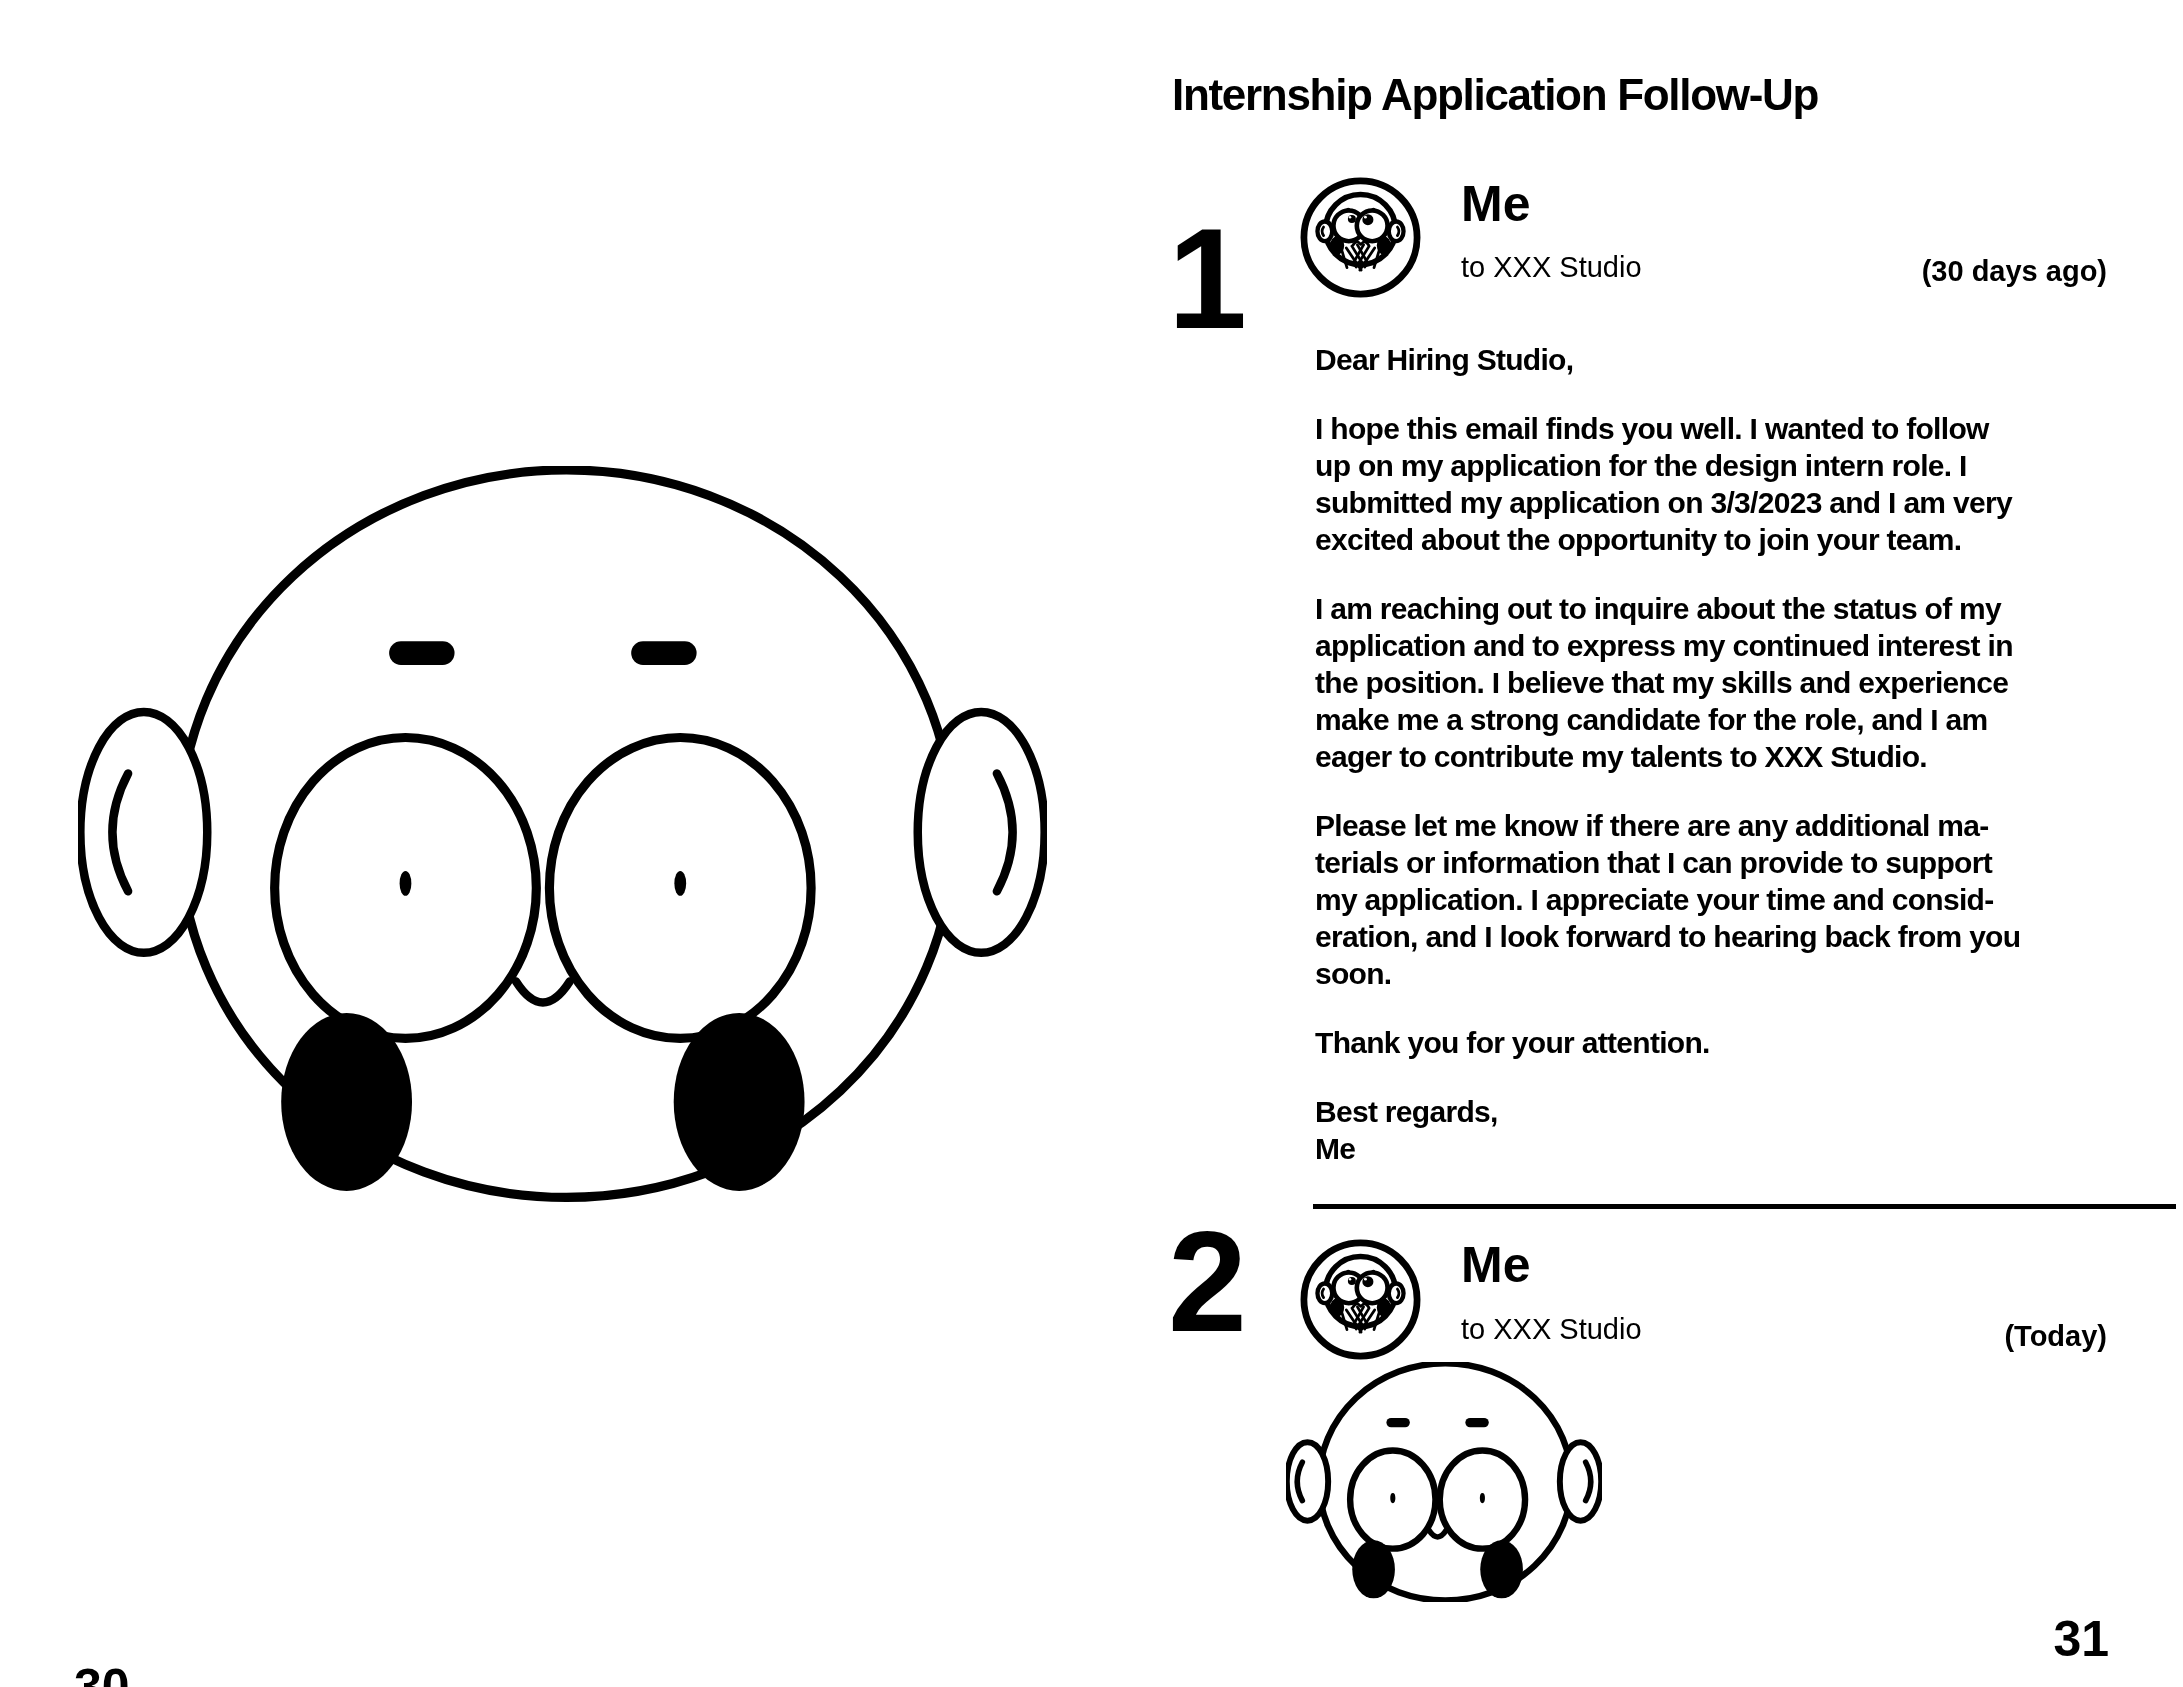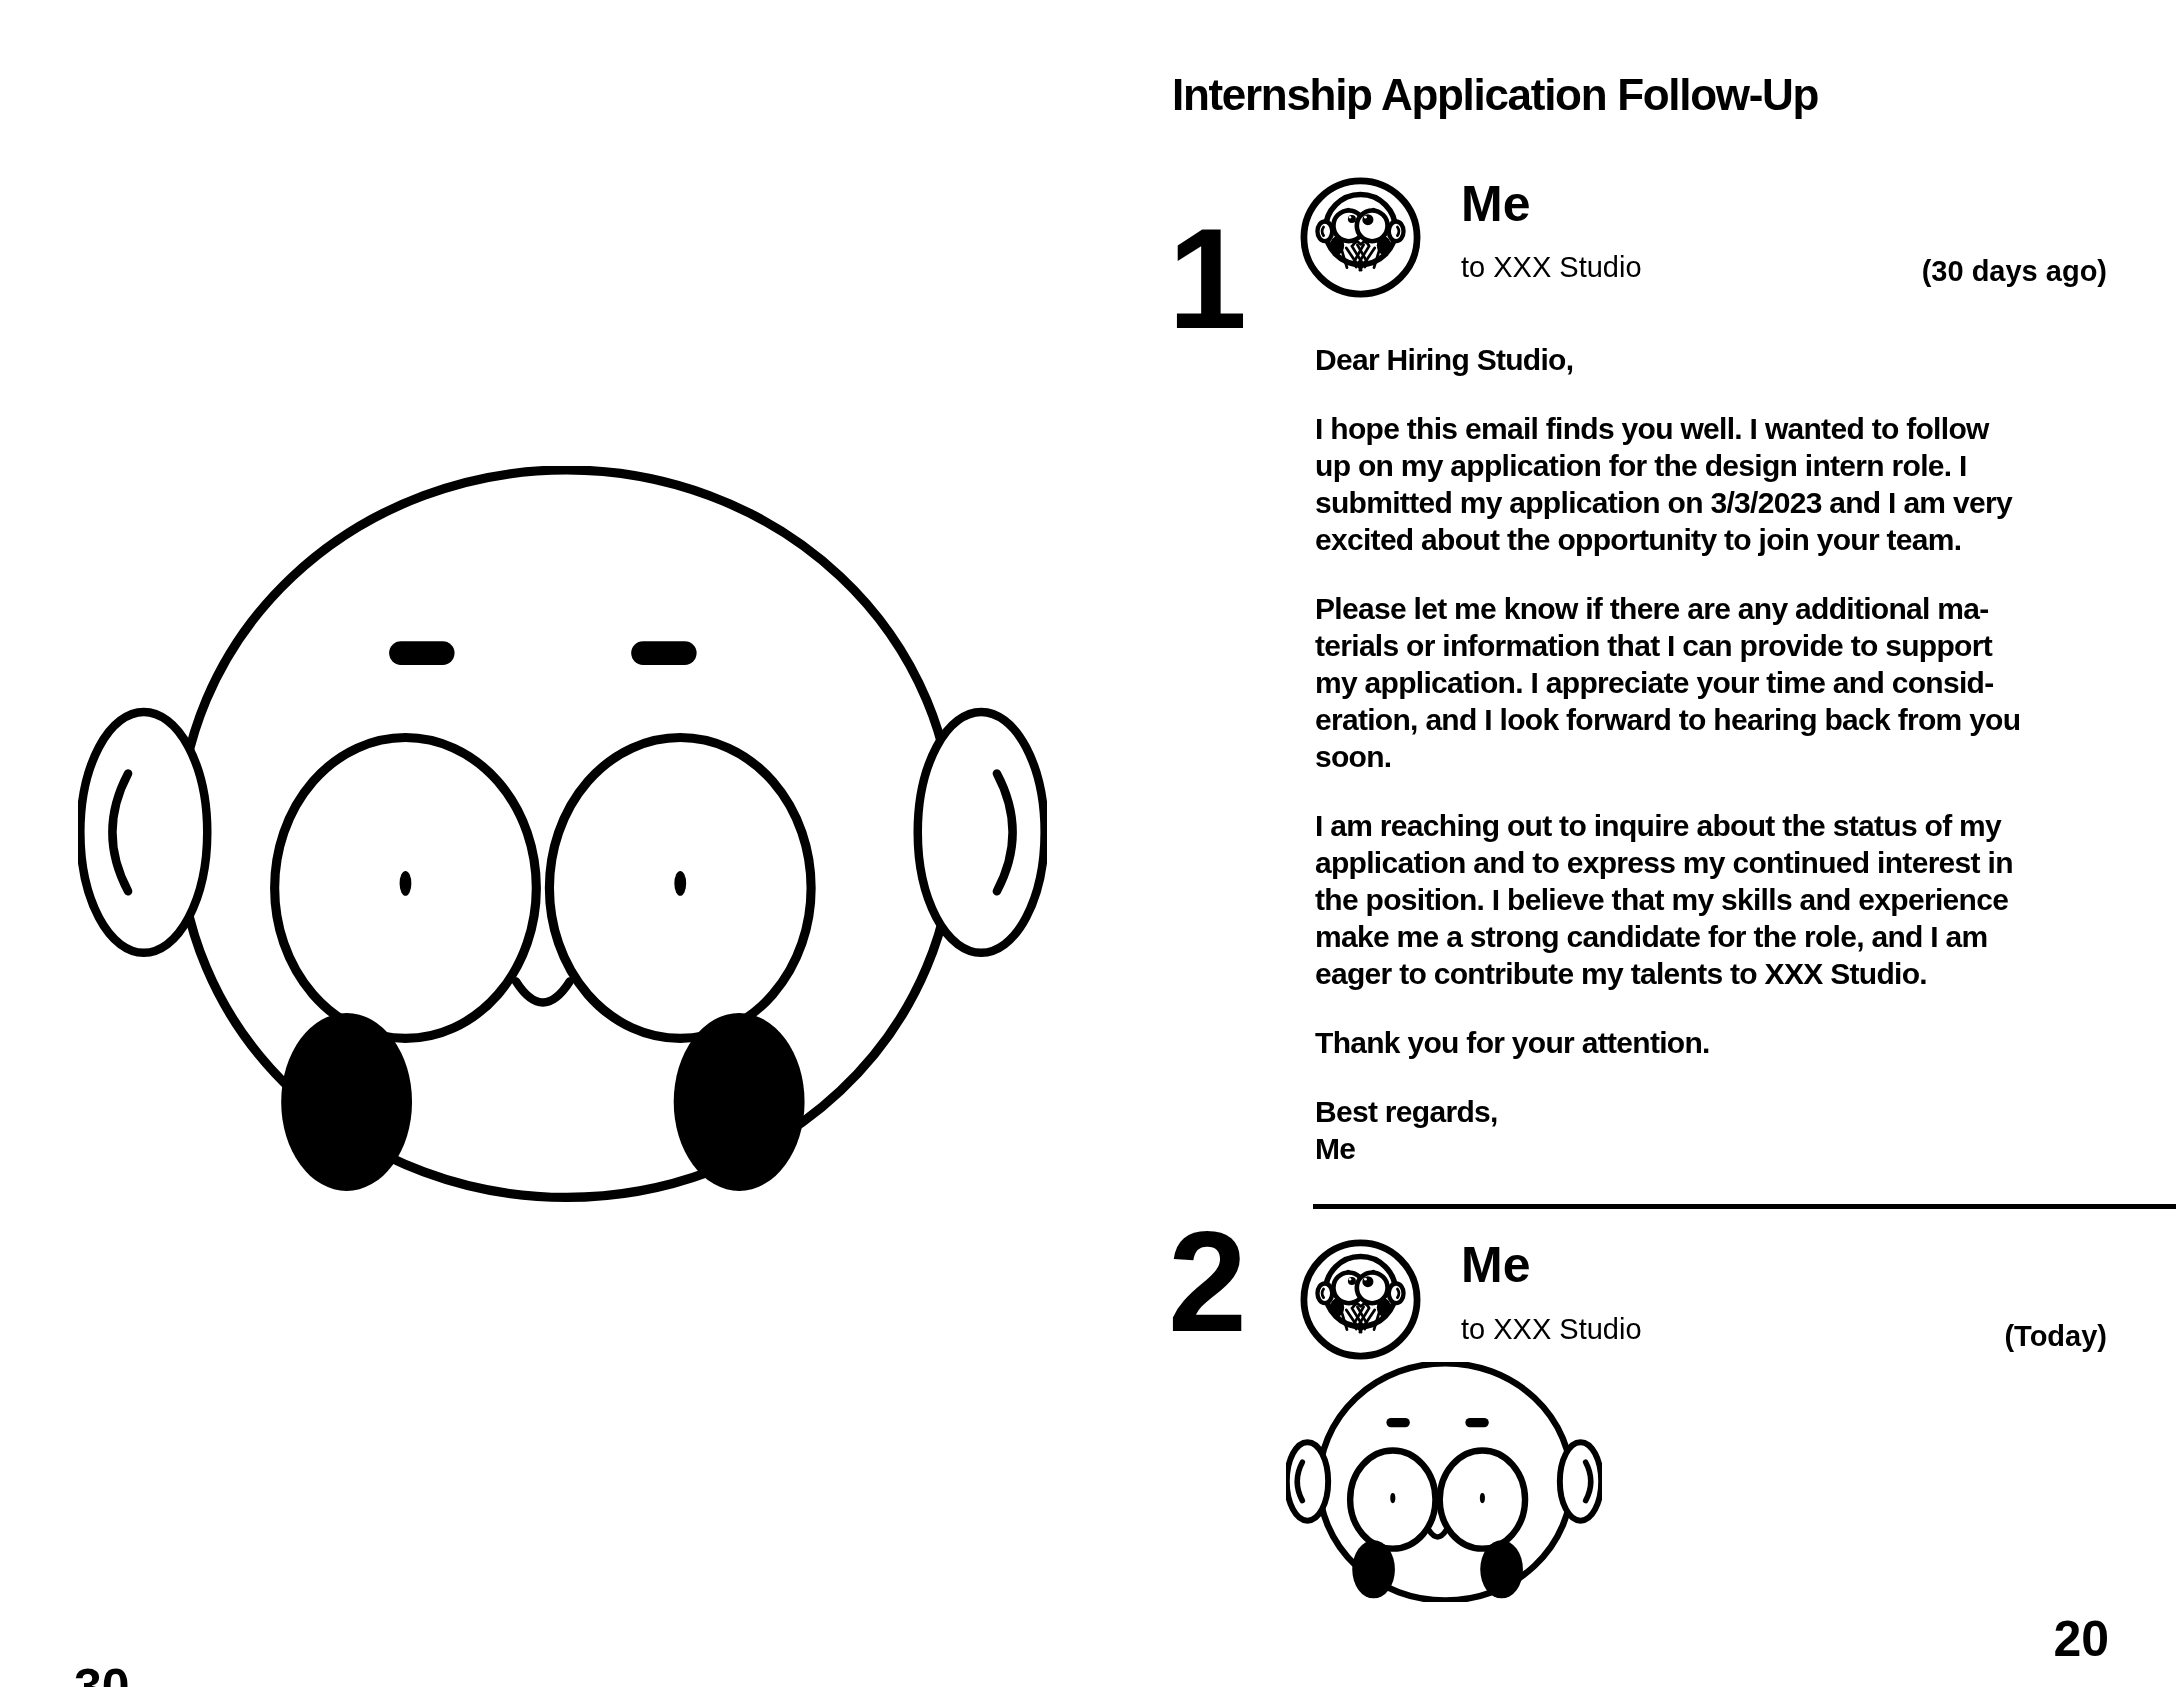--- a/index.html
+++ b/index.html
@@ -99,30 +99,30 @@
   <div class="abs sender sender1">Me</div>
   <div class="abs recipient recipient1">to XXX Studio</div>
   <div class="abs timestamp ts1">(30 days ago)</div>
 
   <div class="abs email-body">
     <p>Dear Hiring Studio,</p>
     <p>I hope this email finds you well. I wanted to follow
 up on my application for the design intern role. I
 submitted my application on 3/3/2023 and I am very
 excited about the opportunity to join your team.</p>
+    <p>I am reaching out to inquire about the status of my
+application and to express my continued interest in
+the position. I believe that my skills and experience
+make me a strong candidate for the role, and I am
+eager to contribute my talents to XXX Studio.</p>
     <p>Please let me know if there are any additional ma-
 terials or information that I can provide to support
 my application. I appreciate your time and consid-
 eration, and I look forward to hearing back from you
 soon.</p>
-    <p>I am reaching out to inquire about the status of my
-application and to express my continued interest in
-the position. I believe that my skills and experience
-make me a strong candidate for the role, and I am
-eager to contribute my talents to XXX Studio.</p>
     <p>Thank you for your attention.</p>
     <p>Best regards,
 Me</p>
   </div>
 
   <div class="abs divider"></div>
 
   <div class="abs big-numeral num2">2</div>
 
   <svg class="abs avatar avatar2" viewBox="0 0 200 200" xmlns="http://www.w3.org/2000/svg">
@@ -162,16 +162,16 @@
     <rect x="840" y="262" width="110" height="44" rx="22" fill="#000"></rect>
     <ellipse cx="500" cy="645" rx="200" ry="230" fill="#fff" stroke="#000" stroke-width="30"></ellipse>
     <ellipse cx="920" cy="645" rx="200" ry="230" fill="#fff" stroke="#000" stroke-width="30"></ellipse>
     <ellipse cx="500" cy="638" rx="12" ry="24" fill="#000"></ellipse>
     <ellipse cx="920" cy="638" rx="12" ry="24" fill="#000"></ellipse>
     <path d="M 669,788 Q 710,852 751,788" fill="none" stroke="#000" stroke-width="26" stroke-linecap="round"></path>
     <ellipse cx="410" cy="972" rx="100" ry="136" fill="#000"></ellipse>
     <ellipse cx="1010" cy="972" rx="100" ry="136" fill="#000"></ellipse>
   </svg>
 
-  <div class="abs page-number pn-right">20</div>
+  <div class="abs page-number pn-right">31</div>
 
 </div>
 
 
 </body></html>

